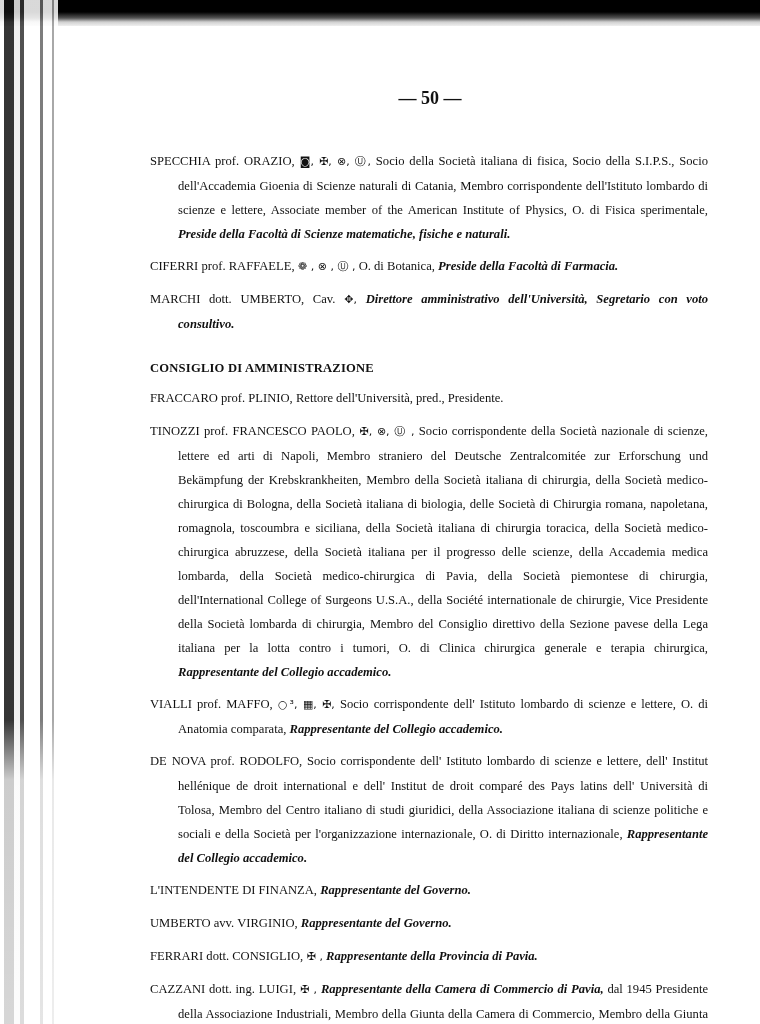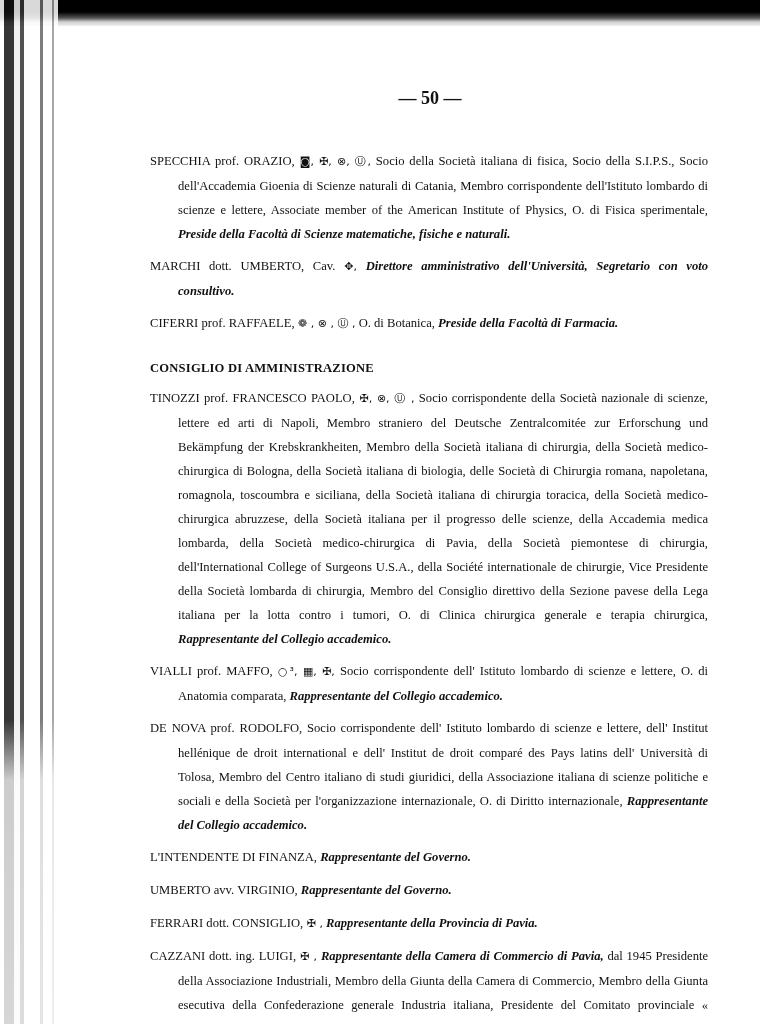--- a/index.html
+++ b/index.html
@@ -49,25 +49,26 @@
 
 <div class="top-shadow"></div>
 <div class="binding"></div>
 <div class="binding-fade"></div>
 
 <div class="page-number">— 50 —</div>
 
 <div class="content">
   <div id="top-list">
       <p class="entry"><span class="name">SPECCHIA prof. ORAZIO,</span><span class="sym"> ◙, ✠, ⊗, Ⓤ,</span><span> Socio della Società italiana di fisica, Socio della S.I.P.S., Socio dell'Accademia Gioenia di Scienze naturali di Catania, Membro corrispondente dell'Istituto lombardo di scienze e lettere, Associate member of the American Institute of Physics, O. di Fisica sperimentale, </span><i>Preside della Facoltà di Scienze matematiche, fisiche e naturali.</i></p>
+      <p class="entry"><span class="name">CIFERRI prof. RAFFAELE,</span><span class="sym"> ❁ , ⊗ , Ⓤ ,</span><span> O. di Botanica, </span><i>Preside della Facoltà di Farmacia.</i></p>
       <p class="entry"><span class="name">MARCHI dott. UMBERTO, Cav.</span><span class="sym"> ✥,</span><span> </span><i>Direttore amministrativo dell'Università, Segretario con voto consultivo.</i></p>
-      <p class="entry"><span class="name">CIFERRI prof. RAFFAELE,</span><span class="sym"> ❁ , ⊗ , Ⓤ ,</span><span> O. di Botanica, </span><i>Preside della Facoltà di Farmacia.</i></p>
     </div>
   <div class="section-title">CONSIGLIO DI AMMINISTRAZIONE</div>
   <div id="council-list">
+      <p class="entry"><span class="name">FRACCARO prof. PLINIO,</span><span class="sym"></span><span> Rettore dell'Università, pred., Presidente.</span><i></i></p>
       <p class="entry"><span class="name">TINOZZI prof. FRANCESCO PAOLO,</span><span class="sym"> ✠, ⊗, Ⓤ ,</span><span> Socio corrispondente della Società nazionale di scienze, lettere ed arti di Napoli, Membro straniero del Deutsche Zentralcomitée zur Erforschung und Bekämpfung der Krebskrankheiten, Membro della Società italiana di chirurgia, della Società medico-chirurgica di Bologna, della Società italiana di biologia, delle Società di Chirurgia romana, napoletana, romagnola, toscoumbra e siciliana, della Società italiana di chirurgia toracica, della Società medico-chirurgica abruzzese, della Società italiana per il progresso delle scienze, della Accademia medica lombarda, della Società medico-chirurgica di Pavia, della Società piemontese di chirurgia, dell'International College of Surgeons U.S.A., della Société internationale de chirurgie, Vice Presidente della Società lombarda di chirurgia, Membro del Consiglio direttivo della Sezione pavese della Lega italiana per la lotta contro i tumori, O. di Clinica chirurgica generale e terapia chirurgica, </span><i>Rappresentante del Collegio accademico.</i></p>
       <p class="entry"><span class="name">VIALLI prof. MAFFO,</span><span class="sym"> ○³, ▦, ✠,</span><span> Socio corrispondente dell' Istituto lombardo di scienze e lettere, O. di Anatomia comparata, </span><i>Rappresentante del Collegio accademico.</i></p>
       <p class="entry"><span class="name">DE NOVA prof. RODOLFO,</span><span class="sym"></span><span> Socio corrispondente dell' Istituto lombardo di scienze e lettere, dell' Institut hellénique de droit international e dell' Institut de droit comparé des Pays latins dell' Università di Tolosa, Membro del Centro italiano di studi giuridici, della Associazione italiana di scienze politiche e sociali e della Società per l'organizzazione internazionale, O. di Diritto internazionale, </span><i>Rappresentante del Collegio accademico.</i></p>
       <p class="entry"><span class="name">L'INTENDENTE DI FINANZA,</span><span class="sym"></span><span> </span><i>Rappresentante del Governo.</i></p>
       <p class="entry"><span class="name">UMBERTO avv. VIRGINIO,</span><span class="sym"></span><span> </span><i>Rappresentante del Governo.</i></p>
       <p class="entry"><span class="name">FERRARI dott. CONSIGLIO,</span><span class="sym"> ✠ ,</span><span> </span><i>Rappresentante della Provincia di Pavia.</i></p>
       <p class="entry"><span class="name">CAZZANI dott. ing. LUIGI,</span><span class="sym"> ✠ ,</span><span> </span><i>Rappresentante della Camera di Commercio di Pavia,</i><span> dal 1945 Presidente della Associazione Industriali, Membro della Giunta della Camera di Commercio, Membro della Giunta esecutiva della Confederazione generale Industria italiana, Presidente del Comitato provinciale « I.N.A.M. », Commissario straordinario « E.N.A.L. ».</span></p>
       <p class="entry"><span class="name">CIFERRI dott. UMBERTO, pred.</span><span class="sym"></span><span> </span><i>Direttore amministrativo dell'Università.</i></p>
     </div>
 </div>

